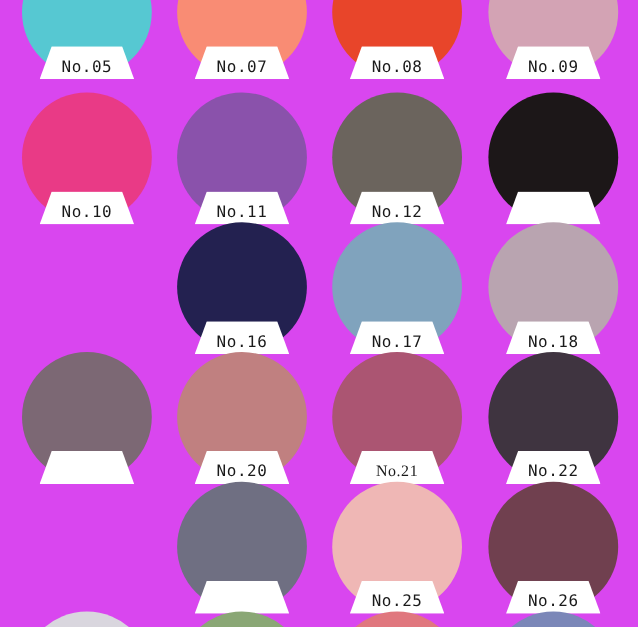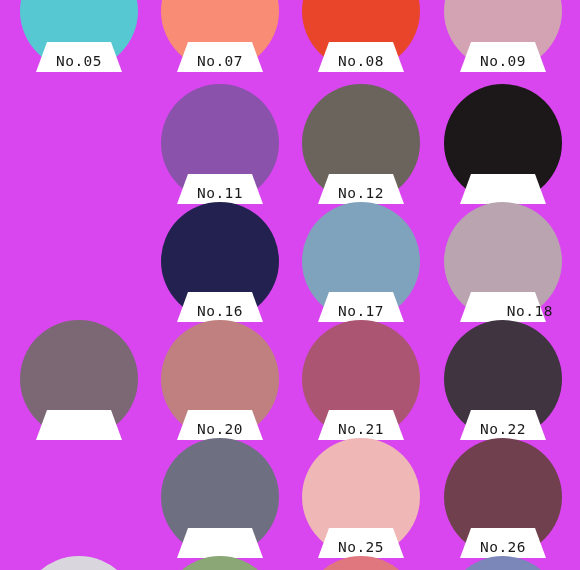--- a/index.html
+++ b/index.html
@@ -83,20 +83,25 @@
     <div class="swatch-cell" style="left: 302px; top: -48px;">
       <div class="swatch-disc" style="background: rgb(232, 69, 42);"></div>
       <div class="swatch-notch" style="background: rgb(255, 255, 255);"></div>
       <div class="swatch-label" style="color: rgb(26, 26, 26);">No.08</div>
     </div>
     <div class="swatch-cell" style="left: 444px; top: -48px;">
       <div class="swatch-disc" style="background: rgb(211, 163, 180);"></div>
       <div class="swatch-notch" style="background: rgb(255, 255, 255);"></div>
       <div class="swatch-label" style="color: rgb(26, 26, 26);">No.09</div>
     </div>
+    <div class="swatch-cell" style="left: 20px; top: 84px;">
+      <div class="swatch-disc" style="background: rgb(233, 58, 134);"></div>
+      <div class="swatch-notch" style="background: rgb(255, 255, 255);"></div>
+      <div class="swatch-label" style="color: rgb(26, 26, 26);">No.10</div>
+    </div>
     <div class="swatch-cell" style="left: 161px; top: 84px;">
       <div class="swatch-disc" style="background: rgb(138, 82, 171);"></div>
       <div class="swatch-notch" style="background: rgb(255, 255, 255);"></div>
       <div class="swatch-label" style="color: rgb(26, 26, 26);">No.11</div>
     </div>
     <div class="swatch-cell" style="left: 302px; top: 84px;">
       <div class="swatch-disc" style="background: rgb(107, 100, 93);"></div>
       <div class="swatch-notch" style="background: rgb(255, 255, 255);"></div>
       <div class="swatch-label" style="color: rgb(26, 26, 26);">No.12</div>
     </div>
@@ -110,35 +115,35 @@
       <div class="swatch-label" style="color: rgb(26, 26, 26);">No.16</div>
     </div>
     <div class="swatch-cell" style="left: 302px; top: 202px;">
       <div class="swatch-disc" style="background: rgb(128, 163, 189);"></div>
       <div class="swatch-notch" style="background: rgb(255, 255, 255);"></div>
       <div class="swatch-label" style="color: rgb(26, 26, 26);">No.17</div>
     </div>
     <div class="swatch-cell" style="left: 444px; top: 202px;">
       <div class="swatch-disc" style="background: rgb(185, 164, 176);"></div>
       <div class="swatch-notch" style="background: rgb(255, 255, 255);"></div>
-      <div class="swatch-label" style="color: rgb(26, 26, 26); text-align: right;">No.18</div>
+      <div class="swatch-label" style="color: rgb(26, 26, 26);">No.18</div>
     </div>
     <div class="swatch-cell" style="left: 20px; top: 320px;">
       <div class="swatch-disc" style="background: rgb(124, 104, 116);"></div>
       <div class="swatch-notch" style="background: rgb(255, 255, 255);"></div>
     </div>
     <div class="swatch-cell" style="left: 161px; top: 320px;">
       <div class="swatch-disc" style="background: rgb(192, 128, 128);"></div>
       <div class="swatch-notch" style="background: rgb(255, 255, 255);"></div>
       <div class="swatch-label" style="color: rgb(26, 26, 26);">No.20</div>
     </div>
     <div class="swatch-cell" style="left: 302px; top: 320px;">
       <div class="swatch-disc" style="background: rgb(171, 85, 114);"></div>
       <div class="swatch-notch" style="background: rgb(255, 255, 255);"></div>
-      <div class="swatch-label" style="color: rgb(26, 26, 26);">No.21</div>
+      <div class="swatch-label" style="color: rgb(26, 26, 26); font-family: Liberation Serif, serif;">No.21</div>
     </div>
     <div class="swatch-cell" style="left: 444px; top: 320px;">
       <div class="swatch-disc" style="background: rgb(63, 52, 64);"></div>
       <div class="swatch-notch" style="background: rgb(255, 255, 255);"></div>
       <div class="swatch-label" style="color: rgb(26, 26, 26);">No.22</div>
     </div>
     <div class="swatch-cell" style="left: 161px; top: 438px;">
       <div class="swatch-disc" style="background: rgb(111, 111, 130);"></div>
       <div class="swatch-notch" style="background: rgb(255, 255, 255);"></div>
     </div>

